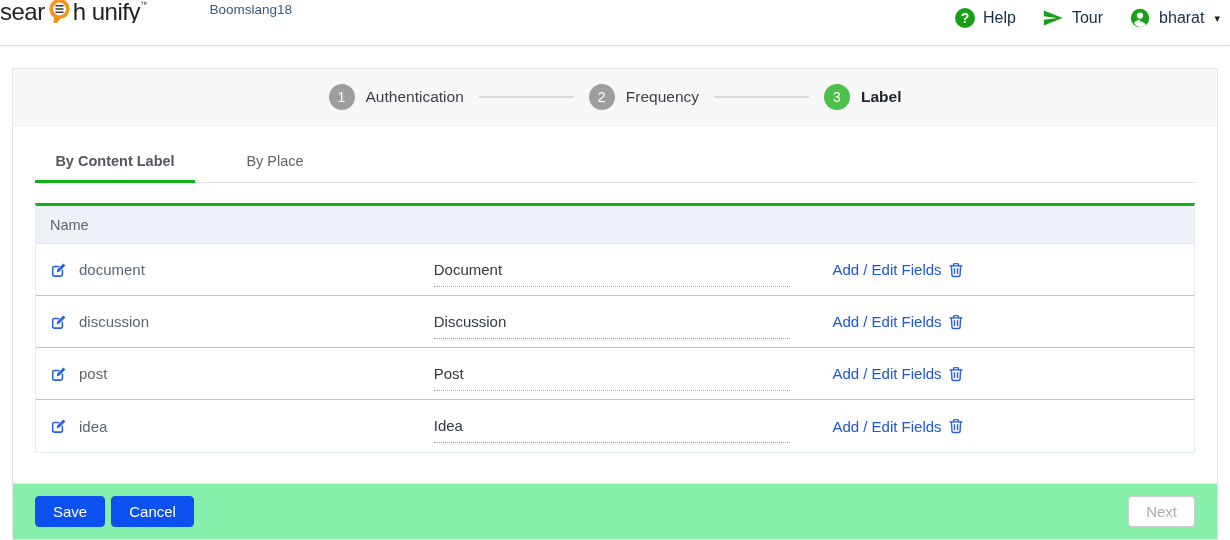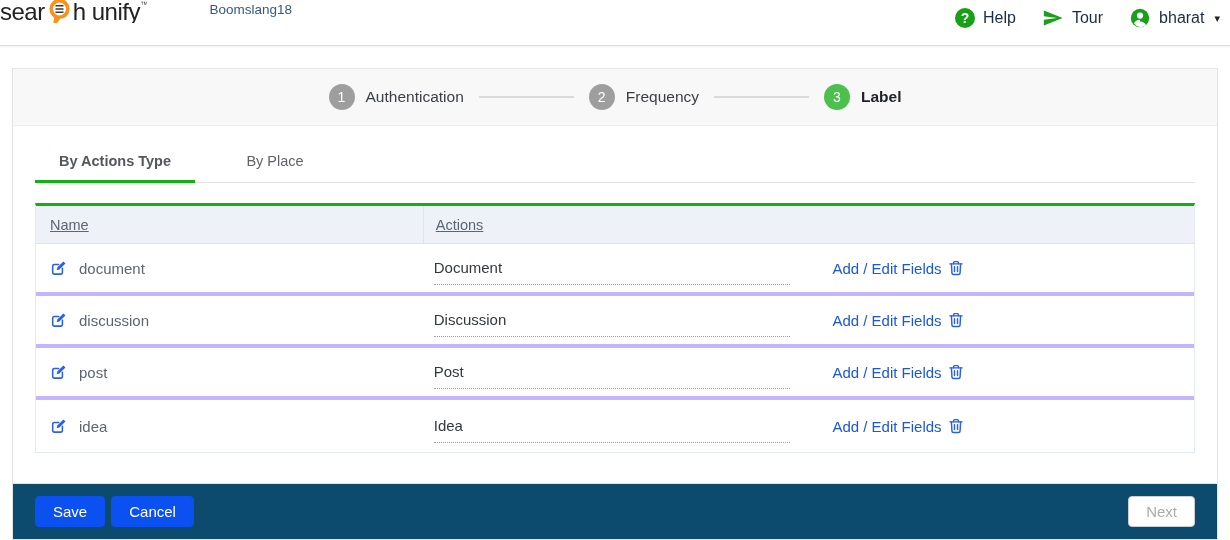--- a/index.html
+++ b/index.html
@@ -48,42 +48,42 @@
     color:#5f6368; cursor:pointer; border-bottom:3px solid transparent;
     margin-bottom:-1px; }
   .tab.active { color:#54575c; font-weight:700; border-bottom-color:#12b112; }
 
   
   .rules-table { margin:20px 22px 0 22px; border-top:3px solid #12b112;
     border-left:1px solid #e2ebf1; border-right:1px solid #e2ebf1;
     border-bottom:1px solid #e2ebf1; flex:none; }
   .thead { display:flex; background:#eef2f8; height:38px; align-items:center;
     border-bottom:1px solid #dee5ed; }
-  .th { font-size:14.5px; color:#5a6670;text-decoration:underline; }
+  .th { font-size:14.5px; color:#5a6670; }
   .th.c-name { width:33.4%; padding-left:14px; }
   .th.c-label { width:33.3%; padding-left:11px; border-left:1px solid #dee5ed;
     align-self:stretch; display:flex; align-items:center; }
   .th.c-actions { width:33.3%; padding-left:12px; border-left:1px solid #dee5ed;
     align-self:stretch; display:flex; align-items:center; }
   .tr { display:flex; height:52px; align-items:center;
-    border-bottom:4px solid #c4b5fd; background:#fff; }
+    border-bottom:1px solid #c4b5fd; background:#fff; }
   .tr:last-child { border-bottom:none; }
   .td { display:flex; align-items:center; }
   .td.c-name { width:33.4%; padding-left:14px; gap:11px; font-size:15px; color:#5d6670; }
   .td.c-label { width:33.3%; padding-left:11px; }
   .td.c-actions { width:33.3%; padding-left:24px; gap:5px; }
   .edit-btn, .trash-btn { background:none; border:none; cursor:pointer;
     display:flex; align-items:center; padding:0; }
   .label-input { width:356px; border:none; border-bottom:1px dotted #9aa0a6;
     background:transparent; font-size:15px; color:#33383f; padding:0 0 8px 0;
     margin-top:8px; outline:none; font-family:"Liberation Sans", sans-serif; }
   .action-link { font-size:15px; color:#1b57da; text-decoration:none; cursor:pointer; }
 
   
-  .card-footer { margin-top:auto; background:#0c4a6e; border-top:1px solid #e5e5e5;
+  .card-footer { margin-top:auto; background:#86efac; border-top:1px solid #e5e5e5;
     padding:12px 22px; display:flex; justify-content:space-between; flex:none; }
   .btn { font-size:15px; font-family:"Liberation Sans", sans-serif; height:31px;
     padding:0 17px; border-radius:4px; cursor:pointer; border:1px solid transparent; }
   .btn.primary { background:#0b50f0; color:#fff; border-color:#0b50f0; }
   .btn.disabled { background:#fff; color:#ababab; border-color:#cdcdcd; cursor:default; }
   .btn-group { display:flex; gap:6px; }
 </style>
 </head>
 <body>
 
@@ -168,28 +168,27 @@
       <span class="step-label">Frequency</span>
     </div>
     <div class="connector"></div>
     <div class="step active">
       <span class="step-circle">3</span>
       <span class="step-label">Label</span>
     </div>
   </div>
 
   <div class="tabbar">
-    <div class="tab active">By Actions Type</div>
+    <div class="tab active">By Content Label</div>
     <div class="tab">By Place</div>
   </div>
 
   <div class="rules-table">
     <div class="thead">
       <div class="th c-name">Name</div>
-      <div class="th c-actions">Actions</div>
     </div>
 
     <div class="tr">
       <div class="td c-name">
         <button class="edit-btn">
           <svg width="18" height="18" viewBox="0 0 20 20">
               <use href="#ic-edit"></use>
             </svg>
         </button>
         <span>document</span>

